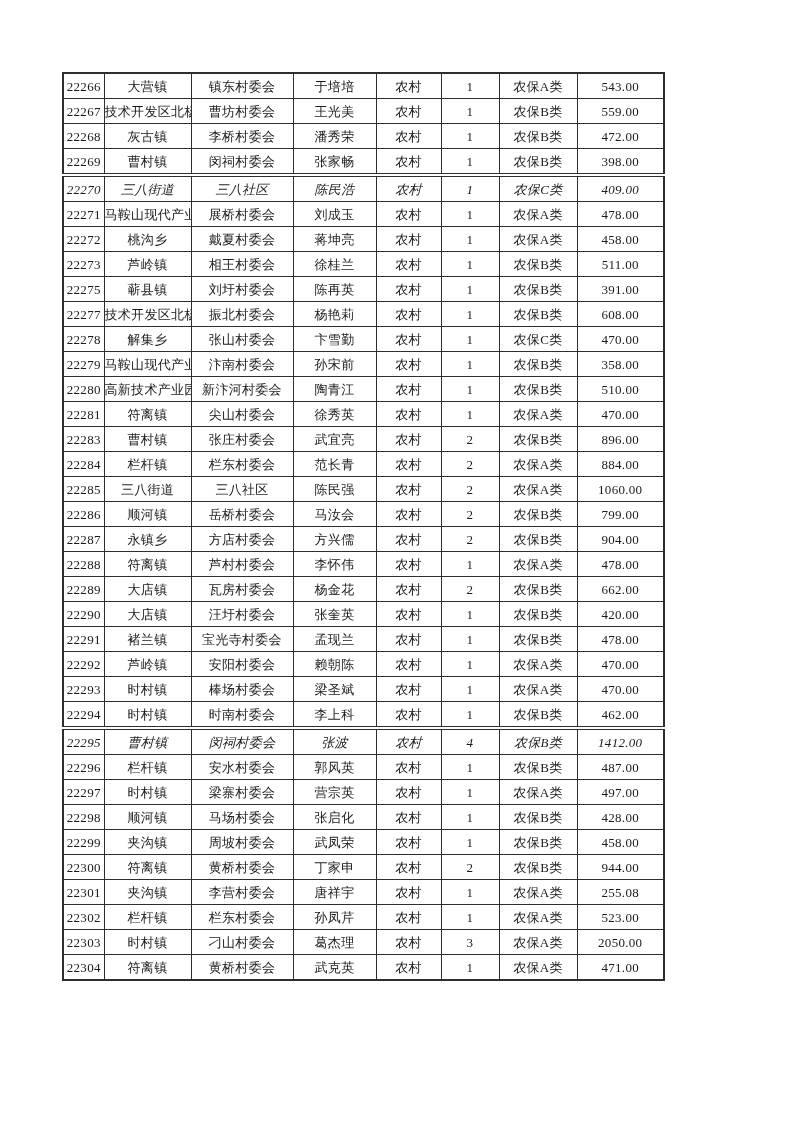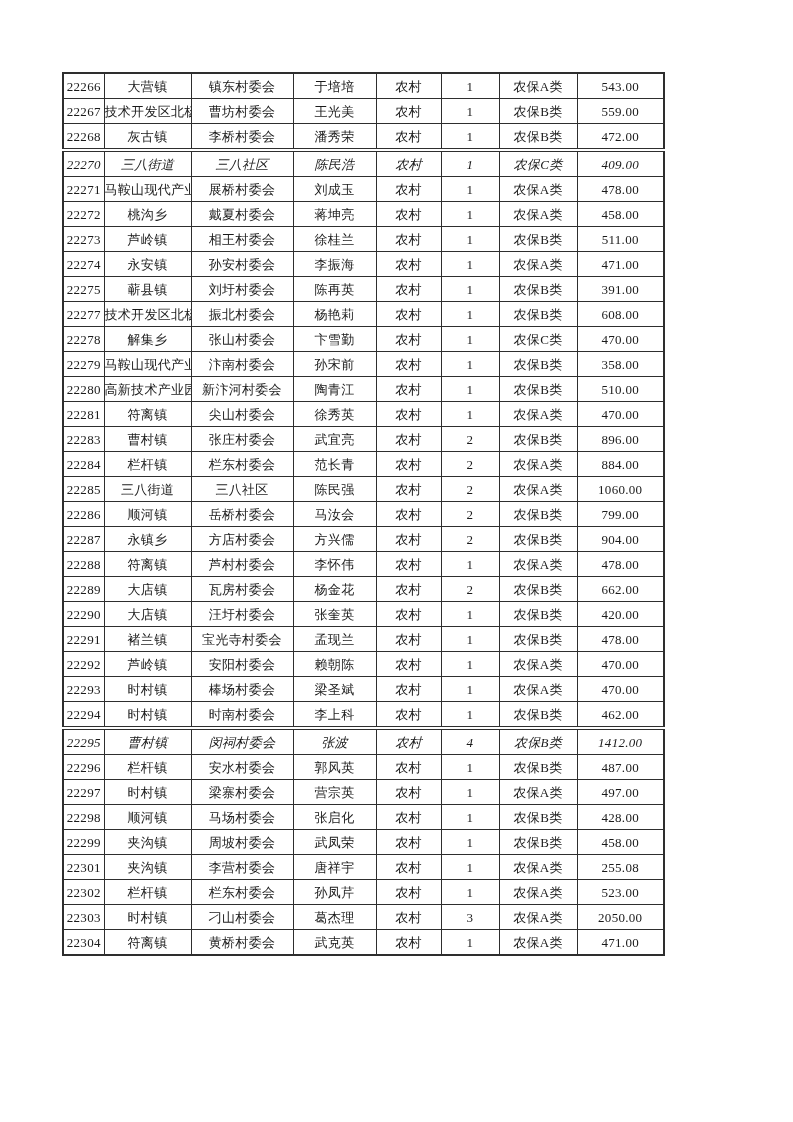--- a/index.html
+++ b/index.html
@@ -141,20 +141,46 @@
           <td>
             <div class="cc">1</div>
           </td>
           <td>
             <div class="cc">农保B类</div>
           </td>
           <td>
             <div class="cc">472.00</div>
           </td>
         </tr>
+        <tr>
+          <td>
+            <div class="cc">22269</div>
+          </td>
+          <td>
+            <div class="cc">曹村镇</div>
+          </td>
+          <td>
+            <div class="cc">闵祠村委会</div>
+          </td>
+          <td>
+            <div class="cc">张家畅</div>
+          </td>
+          <td>
+            <div class="cc">农村</div>
+          </td>
+          <td>
+            <div class="cc">1</div>
+          </td>
+          <td>
+            <div class="cc">农保B类</div>
+          </td>
+          <td>
+            <div class="cc">398.00</div>
+          </td>
+        </tr>
         <tr class="pbreak">
           <td>
             <div class="cc">22270</div>
           </td>
           <td>
             <div class="cc">三八街道</div>
           </td>
           <td>
             <div class="cc">三八社区</div>
           </td>
@@ -247,46 +273,20 @@
           </td>
           <td>
             <div class="cc">农保B类</div>
           </td>
           <td>
             <div class="cc">511.00</div>
           </td>
         </tr>
         <tr>
           <td>
-            <div class="cc">22274</div>
-          </td>
-          <td>
-            <div class="cc">永安镇</div>
-          </td>
-          <td>
-            <div class="cc">孙安村委会</div>
-          </td>
-          <td>
-            <div class="cc">李振海</div>
-          </td>
-          <td>
-            <div class="cc">农村</div>
-          </td>
-          <td>
-            <div class="cc">1</div>
-          </td>
-          <td>
-            <div class="cc">农保A类</div>
-          </td>
-          <td>
-            <div class="cc">471.00</div>
-          </td>
-        </tr>
-        <tr>
-          <td>
             <div class="cc">22275</div>
           </td>
           <td>
             <div class="cc">蕲县镇</div>
           </td>
           <td>
             <div class="cc">刘圩村委会</div>
           </td>
           <td>
             <div class="cc">陈再英</div>
@@ -867,20 +867,46 @@
             <div class="cc">农村</div>
           </td>
           <td>
             <div class="cc">1</div>
           </td>
           <td>
             <div class="cc">农保B类</div>
           </td>
           <td>
             <div class="cc">458.00</div>
+          </td>
+        </tr>
+        <tr>
+          <td>
+            <div class="cc">22300</div>
+          </td>
+          <td>
+            <div class="cc">符离镇</div>
+          </td>
+          <td>
+            <div class="cc">黄桥村委会</div>
+          </td>
+          <td>
+            <div class="cc">丁家申</div>
+          </td>
+          <td>
+            <div class="cc">农村</div>
+          </td>
+          <td>
+            <div class="cc">2</div>
+          </td>
+          <td>
+            <div class="cc">农保B类</div>
+          </td>
+          <td>
+            <div class="cc">944.00</div>
           </td>
         </tr>
         <tr>
           <td>
             <div class="cc">22301</div>
           </td>
           <td>
             <div class="cc">夹沟镇</div>
           </td>
           <td>

